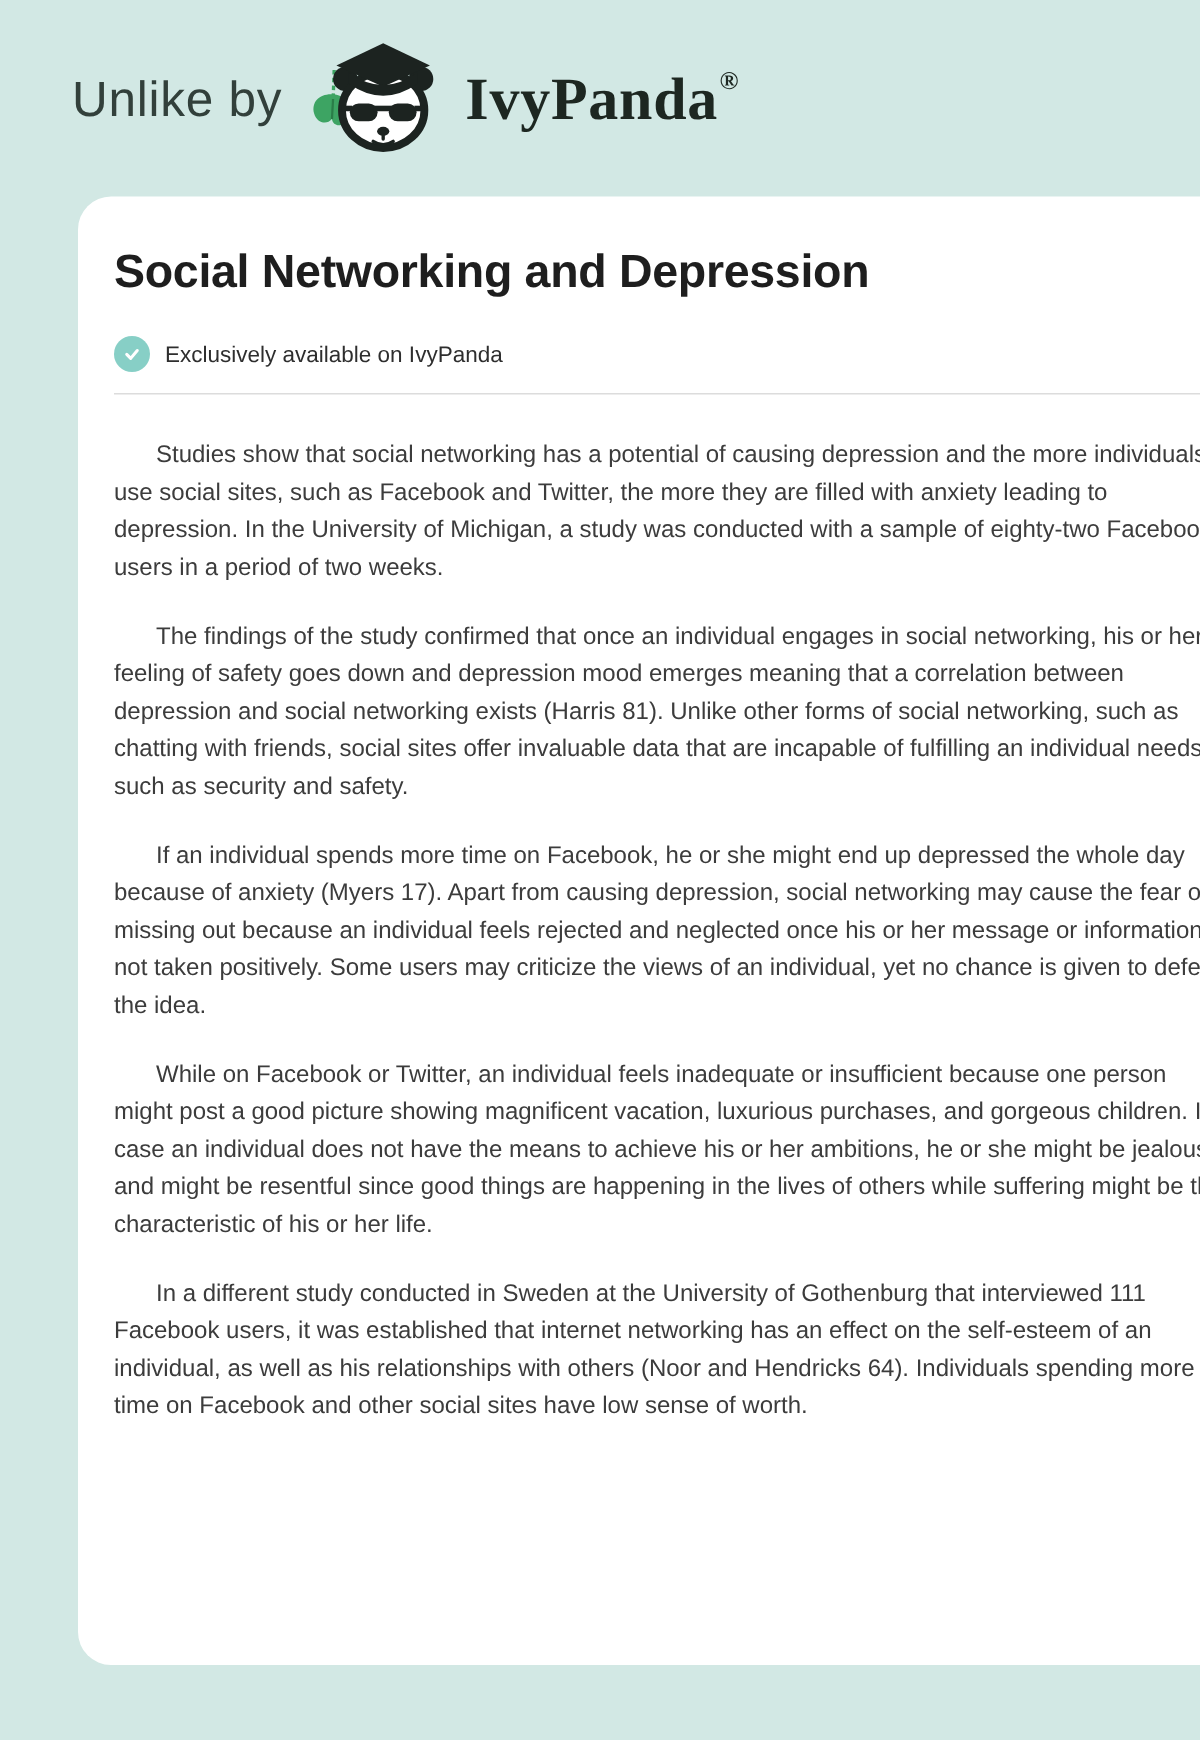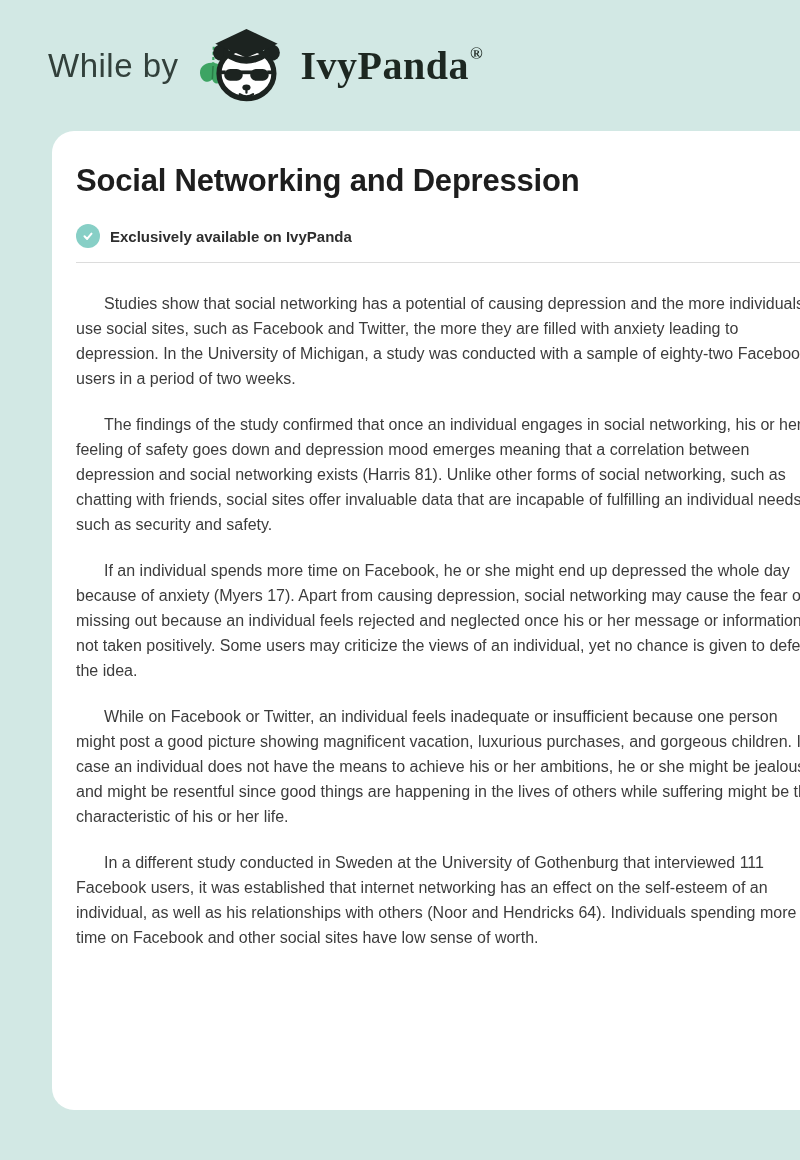--- a/index.html
+++ b/index.html
@@ -78,21 +78,21 @@
     border-radius: 50%;
     background: #87cfc6;
     display: flex;
     align-items: center;
     justify-content: center;
     flex-shrink: 0;
   }
   .badge-label {
     margin-left: 10px;
     font-size: 15px;
-    font-weight: 700;
+    font-weight: 400;
     color: #2e2e2e;
   }
   .divider {
     border: none;
     border-top: 1px solid #dcdcdc;
     height: 0;
   }
   .essay-body p {
     font-size: 16px;
     line-height: 25px;
@@ -102,21 +102,21 @@
     text-align: left;
   }
   .essay-body p:first-child {
     margin-top: 28px;
   }
 </style>
 </head>
 <body>
 
 <header class="site-header">
-  <span class="essay-by">While by</span>
+  <span class="essay-by">Unlike by</span>
 
   <span class="logo-wrap">
 
     <svg class="logo-svg" width="98" height="84" viewBox="0 0 132 112" aria-hidden="true">
 
       <path d="M28 30 L27 58" stroke="#3da463" stroke-width="3" stroke-dasharray="4 3" fill="none"></path>
 
       <path d="M29 52 C16 50 7 58 10 69 C12 77 21 80 26 74 C27 81 36 82 40 74 C45 63 40 54 29 52 Z" fill="#3da463"></path>
       <path d="M27 56 L26 74" stroke="#2a7d48" stroke-width="2" fill="none"></path>
 

